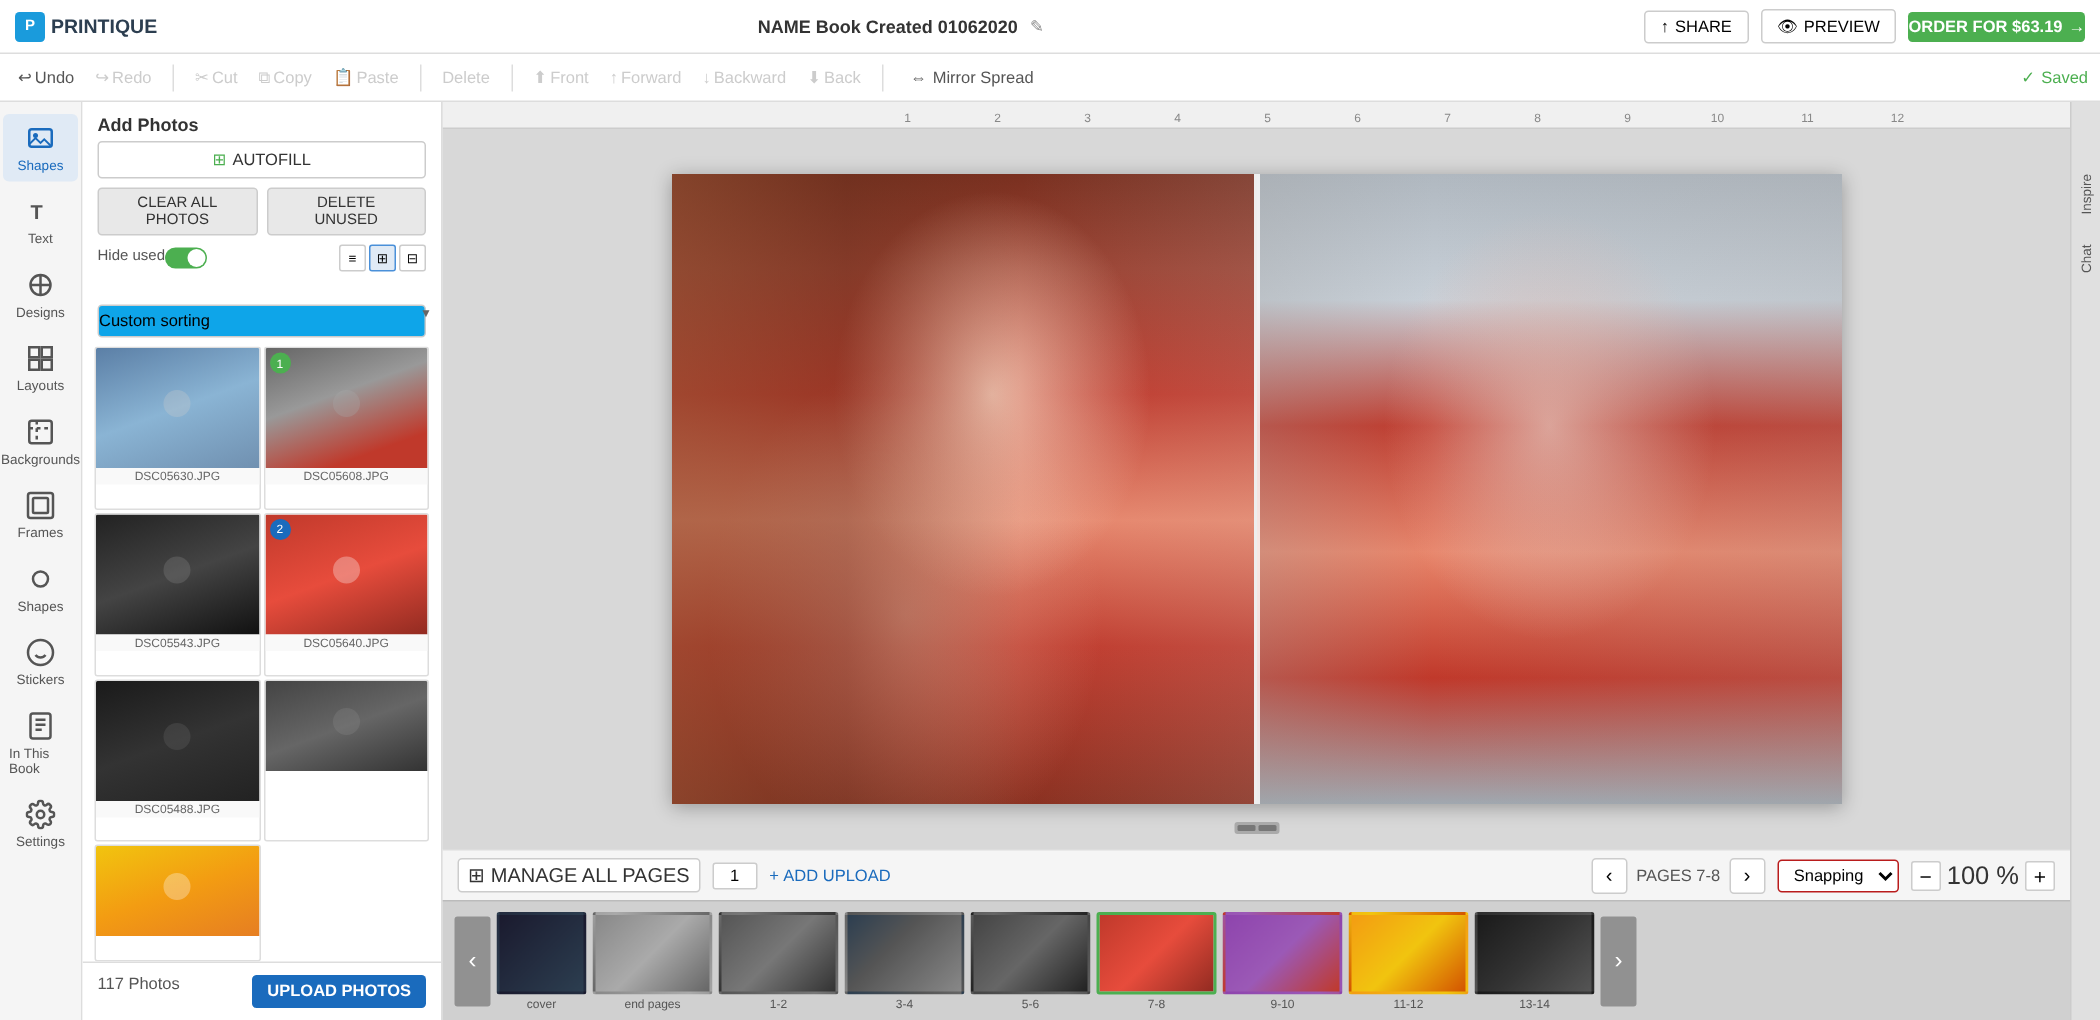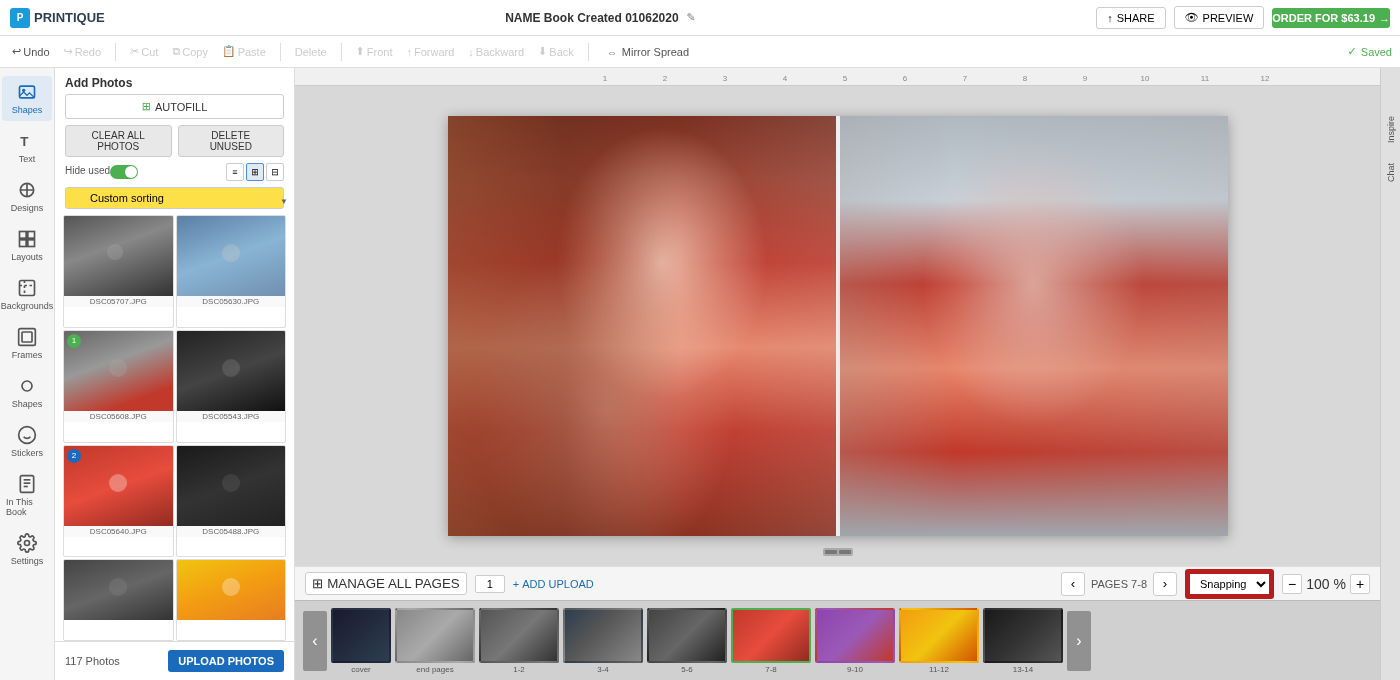--- a/index.html
+++ b/index.html
@@ -72,39 +72,39 @@
       position: relative; cursor: pointer;
     }
     .toggle::after {
       content: ''; width: 12px; height: 12px; background: white;
       border-radius: 50%; position: absolute; top: 1px; right: 1px;
     }
     .view-icons { display: flex; gap: 2px; }
     .view-icon { width: 18px; height: 18px; border: 1px solid #ccc; border-radius: 2px; cursor: pointer; display: flex; align-items: center; justify-content: center; font-size: 9px; }
     .view-icon.active { background: #e0eaf5; border-color: #4a90d9; }
     .sort-select {
-      margin: 0 10px 6px; width: calc(100% - 20px); padding: 4px 24px; border: 1px solid #ccc;
-      border-radius: 3px; font-size: 11px; background: #fde047; appearance: none; cursor: pointer;
+      margin: 16px 10px 6px; width: calc(100% - 20px); padding: 4px 0; border: 1px solid #ccc;
+      border-radius: 3px; font-size: 11px; background: #0ea5e9; appearance: none; cursor: pointer;
     }
     .photos-grid {
       display: grid; grid-template-columns: 1fr 1fr; gap: 2px;
       padding: 0 8px; overflow-y: auto; flex: 1;
     }
     .photo-thumb {
       position: relative; cursor: pointer; border: 1px solid #ddd; border-radius: 2px; overflow: hidden;
     }
     .photo-name { font-size: 8px; color: #666; text-align: center; padding: 1px 2px; background: #f9f9f9; }
     .photo-badge {
       position: absolute; top: 3px; left: 3px; background: #4caf50; color: white;
       border-radius: 50%; width: 14px; height: 14px; font-size: 8px;
       display: flex; align-items: center; justify-content: center;
     }
     .panel-footer {
       padding: 8px 10px; border-top: 1px solid #ddd; display: flex;
-      align-items: center; justify-content: space-between;
+      justify-content: space-between;
     }
     .photo-count { font-size: 11px; color: #555; }
     .upload-btn {
       background: #1a6bbd; color: white; border: none; border-radius: 3px;
       padding: 5px 10px; font-size: 11px; cursor: pointer; font-weight: bold;
     }
 
     
     .canvas-area {
       flex: 1; display: flex; flex-direction: column; background: #d8d8d8; overflow: hidden;
@@ -138,24 +138,24 @@
       height: 34px; background: #f5f5f5; border-top: 1px solid #ddd;
       display: flex; align-items: center; padding: 0 10px; gap: 8px; font-size: 11px;
     }
     .manage-pages-btn { display: flex; align-items: center; gap: 4px; cursor: pointer; color: #333; padding: 3px 6px; border: 1px solid #ccc; border-radius: 3px; background: white; }
     .page-num-input { width: 30px; border: 1px solid #ccc; border-radius: 2px; text-align: center; padding: 2px; font-size: 11px; }
     .add-spread-btn { display: flex; align-items: center; gap: 3px; color: #1a6bbd; cursor: pointer; font-size: 11px; }
     .nav-pages { margin-left: auto; display: flex; align-items: center; gap: 6px; }
     .nav-btn { width: 24px; height: 24px; border: 1px solid #ccc; border-radius: 3px; background: white; cursor: pointer; display: flex; align-items: center; justify-content: center; }
     .pages-label { font-size: 11px; color: #555; }
     .snapping-control { display: flex; align-items: center; gap: 4px; }
-    .snapping-select { border: 5px solid #b91c1c; border-radius: 3px; padding: 3px 6px; font-size: 11px; background: white; }
+    .snapping-select { border: 1px solid #b91c1c; border-radius: 3px; padding: 3px 6px; font-size: 11px; background: white; }
     .zoom-control { display: flex; align-items: center; gap: 4px; }
     .zoom-btn { width: 20px; height: 20px; border: 1px solid #ccc; border-radius: 2px; background: white; cursor: pointer; font-size: 14px; display: flex; align-items: center; justify-content: center; }
-    .zoom-level { font-size: 14px; color: #333; min-width: 40px; text-align: right; }
+    .zoom-level { font-size: 17px; color: #333; min-width: 40px; text-align: right; }
 
     
     .page-strip {
       height: 80px; background: #d0d0d0; display: flex; align-items: center;
       padding: 4px 8px; gap: 4px; overflow-x: auto; border-top: 1px solid #bbb;
     }
     .strip-nav { width: 24px; height: 60px; background: rgba(0,0,0,0.3); border: none; cursor: pointer; border-radius: 2px; display: flex; align-items: center; justify-content: center; color: white; font-size: 16px; flex-shrink: 0; }
     .strip-page {
       display: flex; flex-direction: column; align-items: center; gap: 2px;
       cursor: pointer; flex-shrink: 0;
@@ -380,28 +380,20 @@
         <option>Custom sorting</option>
         <option>Date ascending</option>
         <option>Date descending</option>
         <option>Name ascending</option>
         <option>Name descending</option>
       </select>
     </div>
 
     <div class="photos-grid">
 
-      <div class="photo-thumb">
-        <div class="photo-sim thumb-bw" style="background:linear-gradient(160deg,#555 0%,#888 40%,#333 100%);">
-          <svg width="30" height="30" viewBox="0 0 30 30" opacity="0.3">
-              <circle cx="12" cy="11" r="8" fill="#aaa"></circle>
-            </svg>
-        </div>
-        <div class="photo-name">DSC05707.JPG</div>
-      </div>
 
       <div class="photo-thumb">
         <div class="photo-sim" style="background:linear-gradient(160deg,#5b7fa6 0%,#8ab4d4 50%,#7090b0 100%);">
           <svg width="30" height="30" viewBox="0 0 30 30" opacity="0.3">
               <circle cx="15" cy="12" r="9" fill="#ccc"></circle>
             </svg>
         </div>
         <div class="photo-name">DSC05630.JPG</div>
       </div>
 

